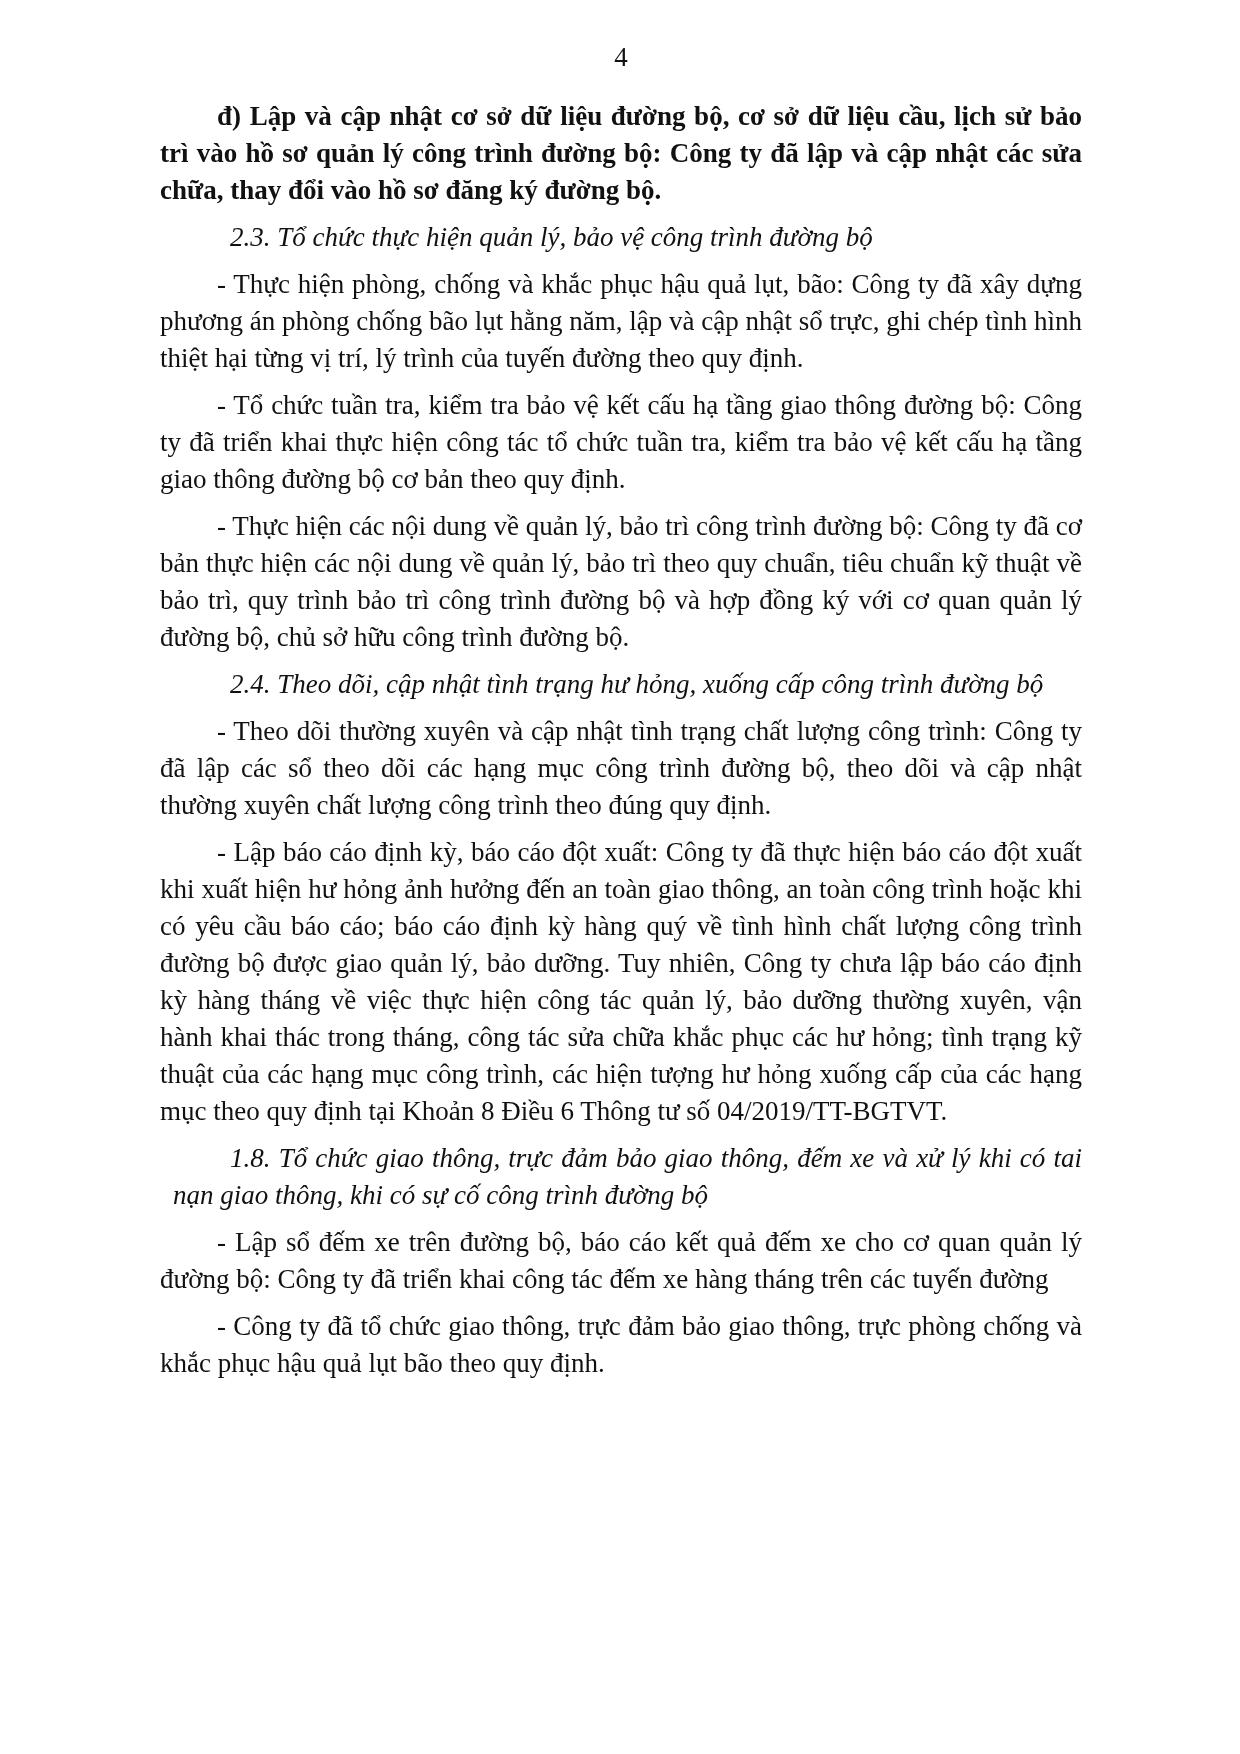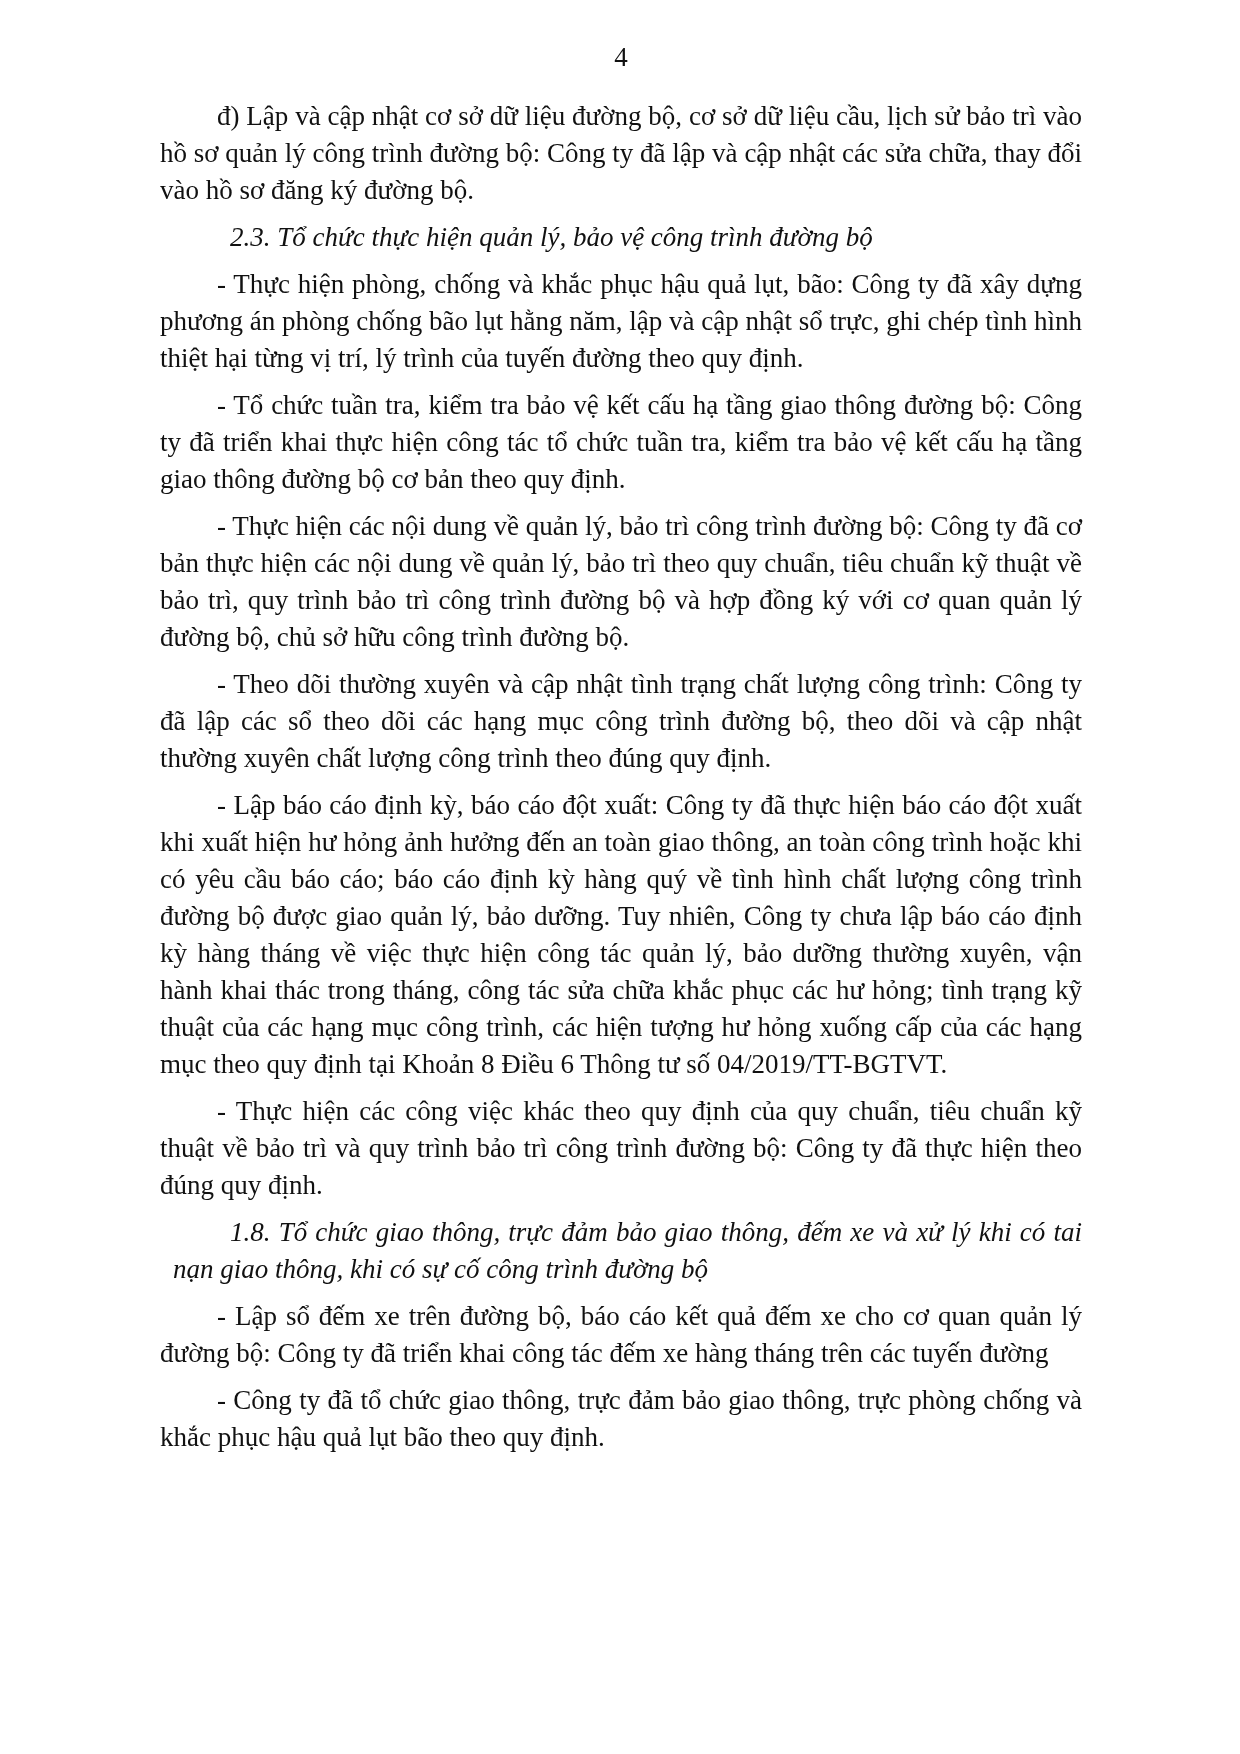--- a/index.html
+++ b/index.html
@@ -30,20 +30,21 @@
     text-align: justify;
   }
   .para {
     margin: 0;
     padding: 0;
     text-indent: 57px;
     margin-top: 10px;
   }
   .para.first {
     margin-top: 9px;
+    font-weight: bold;
   }
   .heading-italic {
     font-style: italic;
     margin-left: 13px;
   }
 </style>
 </head>
 <body>
 
 <div class="page">
@@ -54,26 +55,26 @@
 
 
     <p class="para heading-italic">2.3. Tổ chức thực hiện quản lý, bảo vệ công trình đường bộ</p>
 
     <p class="para">- Thực hiện phòng, chống và khắc phục hậu quả lụt, bão: Công ty đã xây dựng phương án phòng chống bão lụt hằng năm, lập và cập nhật sổ trực, ghi chép tình hình thiệt hại từng vị trí, lý trình của tuyến đường theo quy định.</p>
 
     <p class="para">- Tổ chức tuần tra, kiểm tra bảo vệ kết cấu hạ tầng giao thông đường bộ: Công ty đã triển khai thực hiện công tác tổ chức tuần tra, kiểm tra bảo vệ kết cấu hạ tầng giao thông đường bộ cơ bản theo quy định.</p>
 
     <p class="para">- Thực hiện các nội dung về quản lý, bảo trì công trình đường bộ: Công ty đã cơ bản thực hiện các nội dung về quản lý, bảo trì theo quy chuẩn, tiêu chuẩn kỹ thuật về bảo trì, quy trình bảo trì công trình đường bộ và hợp đồng ký với cơ quan quản lý đường bộ, chủ sở hữu công trình đường bộ.</p>
 
+    <p class="para heading-italic">2.4. Theo dõi, cập nhật tình trạng hư hỏng, xuống cấp công trình đường bộ</p>
 
     <p class="para">- Theo dõi thường xuyên và cập nhật tình trạng chất lượng công trình: Công ty đã lập các sổ theo dõi các hạng mục công trình đường bộ, theo dõi và cập nhật thường xuyên chất lượng công trình theo đúng quy định.</p>
 
     <p class="para">- Lập báo cáo định kỳ, báo cáo đột xuất: Công ty đã thực hiện báo cáo đột xuất khi xuất hiện hư hỏng ảnh hưởng đến an toàn giao thông, an toàn công trình hoặc khi có yêu cầu báo cáo; báo cáo định kỳ hàng quý về tình hình chất lượng công trình đường bộ được giao quản lý, bảo dưỡng. Tuy nhiên, Công ty chưa lập báo cáo định kỳ hàng tháng về việc thực hiện công tác quản lý, bảo dưỡng thường xuyên, vận hành khai thác trong tháng, công tác sửa chữa khắc phục các hư hỏng; tình trạng kỹ thuật của các hạng mục công trình, các hiện tượng hư hỏng xuống cấp của các hạng mục theo quy định tại Khoản 8 Điều 6 Thông tư số 04/2019/TT-BGTVT.</p>
 
-    <p class="para">- Thực hiện các công việc khác theo quy định của quy chuẩn, tiêu chuẩn kỹ thuật về bảo trì và quy trình bảo trì công trình đường bộ: Công ty đã thực hiện theo đúng quy định.</p>
 
     <p class="para heading-italic">1.8. Tổ chức giao thông, trực đảm bảo giao thông, đếm xe và xử lý khi có tai nạn giao thông, khi có sự cố công trình đường bộ</p>
 
     <p class="para">- Lập sổ đếm xe trên đường bộ, báo cáo kết quả đếm xe cho cơ quan quản lý đường bộ: Công ty đã triển khai công tác đếm xe hàng tháng trên các tuyến đường</p>
 
     <p class="para">- Công ty đã tổ chức giao thông, trực đảm bảo giao thông, trực phòng chống và khắc phục hậu quả lụt bão theo quy định.</p>
   </div>
 </div>
 
 </body></html>

